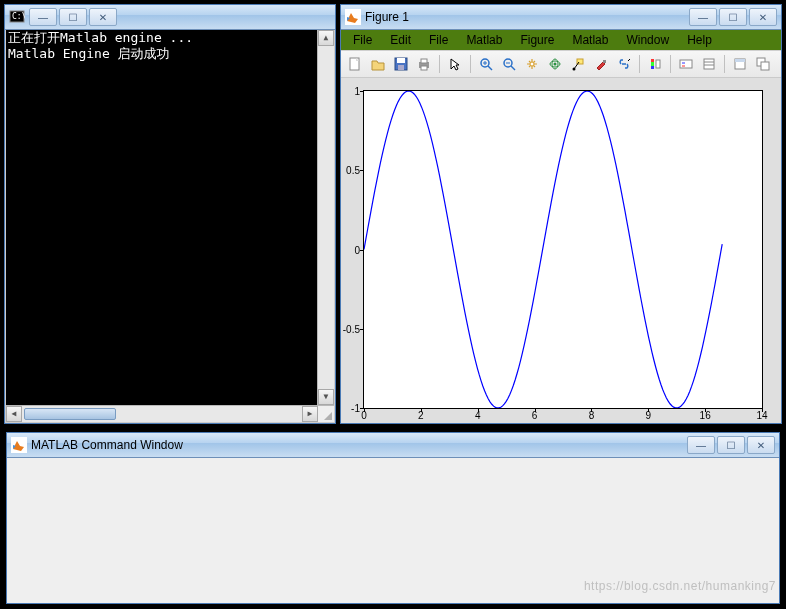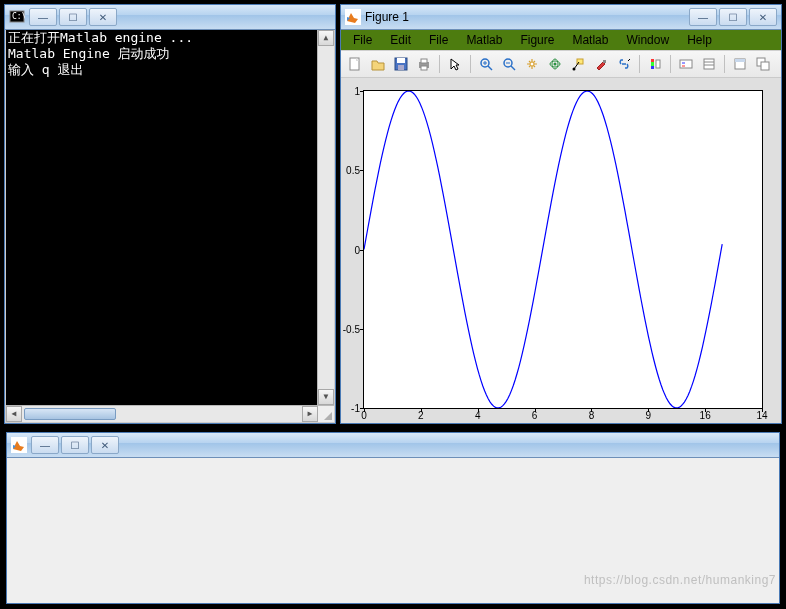--- a/index.html
+++ b/index.html
@@ -173,21 +173,21 @@
     font-size: 13px;
     font-weight: bold;
     color:#000;
     line-height: 16px;
     white-space: pre-wrap;
   }
   .mlc-prompt { font-size:14px; }
 
   .watermark {
     position:absolute;
-    right:10px; bottom:22px;
+    right:10px; bottom:16px;
     font-size:12px;
     color: rgba(160,160,160,0.6);
     font-family: Arial,sans-serif;
     letter-spacing: 0.5px;
   }
 </style>
 </head>
 <body>
 
 <div class="window" id="cmd-win">
@@ -200,21 +200,21 @@
     </span>
     <div class="titlebar-buttons">
       <div class="titlebar-btn">—</div>
       <div class="titlebar-btn">☐</div>
       <div class="titlebar-btn close">✕</div>
     </div>
   </div>
   <div class="cmd-body">
     <div class="cmd-wrap">
       <div style="flex:1;display:flex;">
-        <div class="cmd-text" id="cmd-lines"><div>正在打开Matlab engine ...</div><div>Matlab Engine 启动成功</div><div>输入 q 退出</div></div>
+        <div class="cmd-text" id="cmd-lines"><div>正在打开Matlab engine ...</div><div>Matlab Engine 启动成功</div></div>
         <div class="cmd-scrollv">
           <div class="scroll-btn">▲</div>
           <div class="scroll-track"></div>
           <div class="scroll-btn">▼</div>
         </div>
       </div>
       <div class="cmd-scrollh">
         <div class="scroll-btn">◀</div>
         <div class="scroll-track"><div class="scroll-thumb-h"></div></div>
         <div class="scroll-btn">▶</div>
@@ -406,20 +406,21 @@
 
 <div class="window" id="mlc-win">
   <div class="titlebar">
     <span class="titlebar-icon">
       <svg viewBox="0 0 16 16">
           <rect width="16" height="16" fill="#fff"></rect>
           <path d="M2 12 L6 4 L9 9 L13 10 L10 14 L2 12 Z" fill="#e87c1e"></path>
           <path d="M2 12 L5 9 L2 8 Z" fill="#4a90d9"></path>
         </svg>
     </span>
+    <span class="titlebar-title">MATLAB Command Window</span>
     <div class="titlebar-buttons">
       <div class="titlebar-btn">—</div>
       <div class="titlebar-btn">☐</div>
       <div class="titlebar-btn close">✕</div>
     </div>
   </div>
 </div>
 
 <div class="watermark">https://blog.csdn.net/humanking7</div>
 

